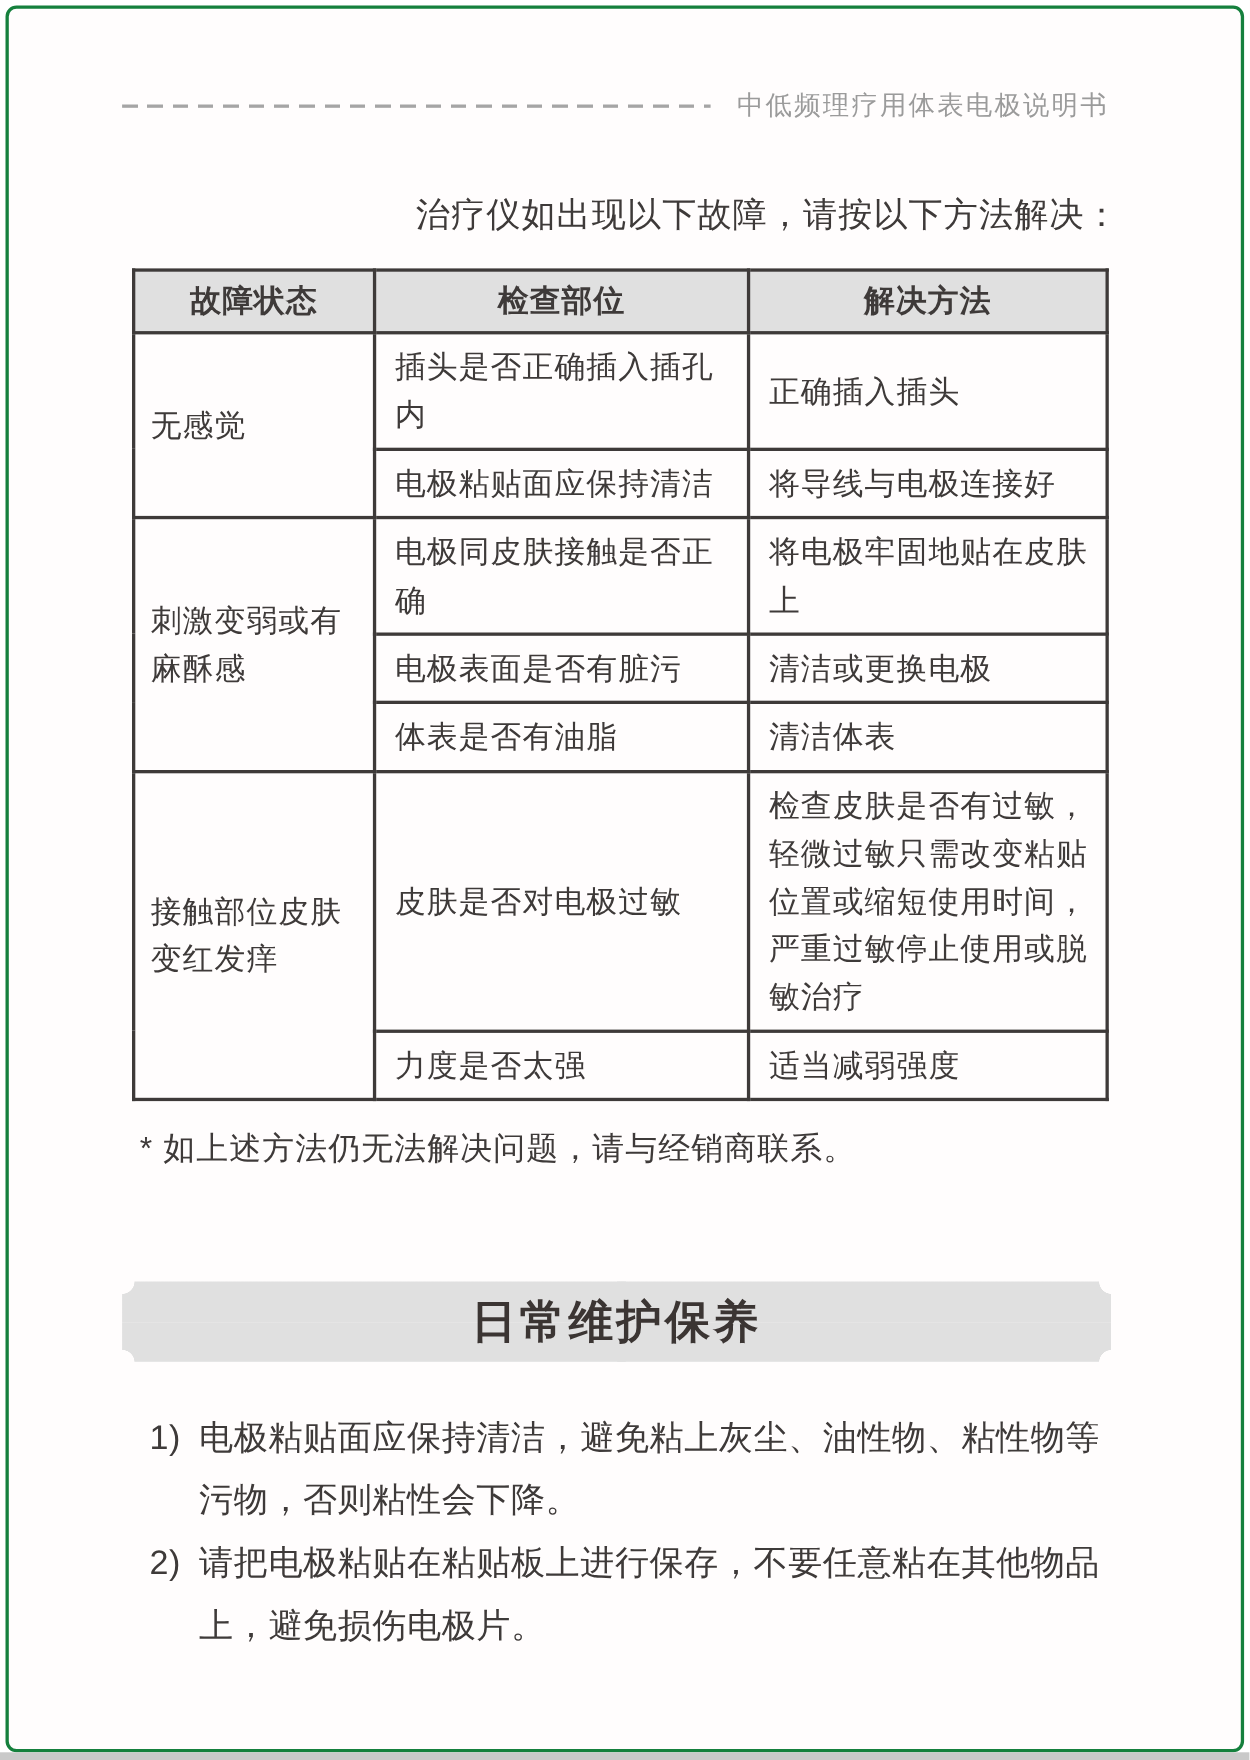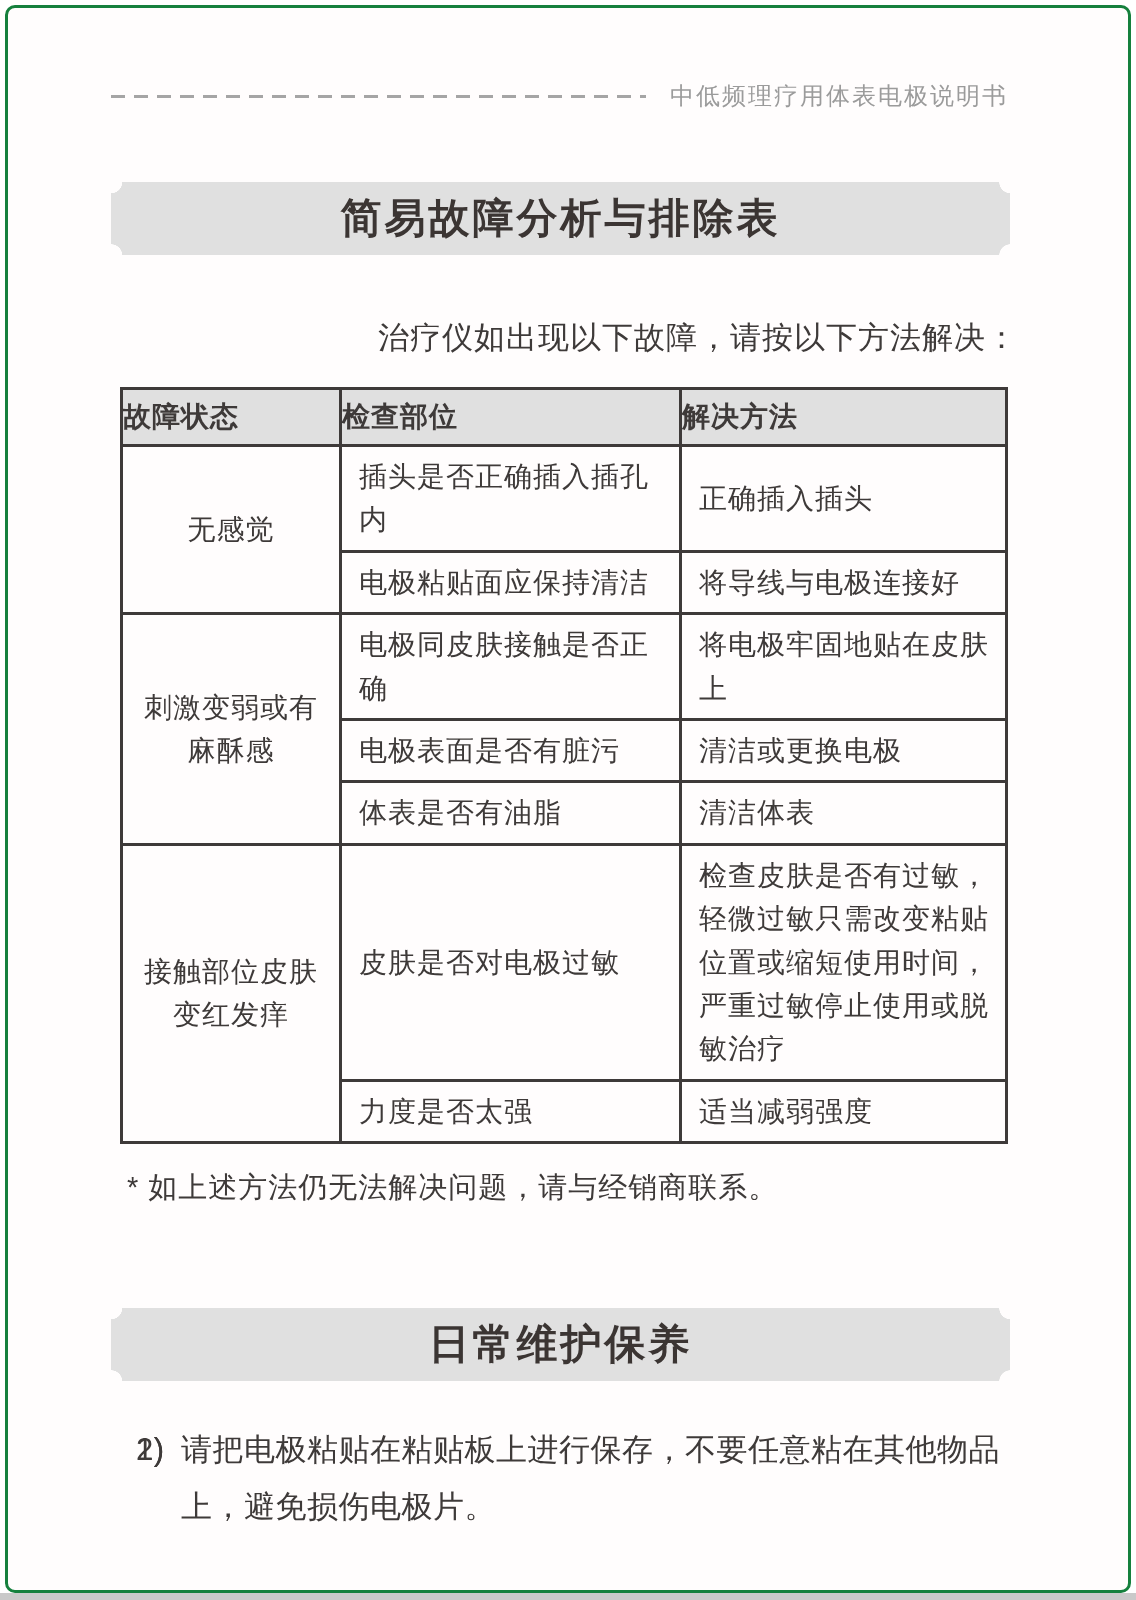--- a/index.html
+++ b/index.html
@@ -88,25 +88,25 @@
   .fault-table th, .fault-table td {
     border: 3px solid #3e3a39;
     font-size: 28px;
     color: #3e3a39;
     letter-spacing: 1px;
   }
   .fault-table th {
     background: #e0e0e0;
     font-weight: bold;
     height: 57px;
-    text-align: left;
+    text-align: center;
   }
   .fault-table td { height: 56px; background: #fffdfd; }
   .fault-table td.state-cell {
-    text-align: center;
+    text-align: left;
     vertical-align: middle;
     padding: 0 14px;
     line-height: 1.55;
   }
   .fault-table td.check-cell, .fault-table td.solution-cell {
     text-align: left;
     vertical-align: middle;
     padding: 8px 10px 8px 17px;
     line-height: 1.55;
   }
@@ -140,23 +140,20 @@
 <body>
 
 <div class="page">
   <div class="content">
 
     <div class="doc-header">
       <div class="dash-rule"></div>
       <div class="doc-header-title">中低频理疗用体表电极说明书</div>
     </div>
 
-    <div class="banner banner-1">
-      <div class="banner-title">简易故障分析与排除表</div>
-    </div>
 
     <div class="intro">治疗仪如出现以下故障，请按以下方法解决：</div>
 
     <table class="fault-table">
       <colgroup>
         <col class="col-state">
           <col class="col-check">
           <col class="col-solution">
       </colgroup>
       <thead>
@@ -203,20 +200,21 @@
 
     <div class="footnote">* 如上述方法仍无法解决问题，请与经销商联系。</div>
 
     <div class="banner banner-2">
       <div class="banner-title">日常维护保养</div>
     </div>
 
     <div class="maint-list">
       <div class="maint-item">
         <span class="num">1)</span>
+        <span>电极粘贴面应保持清洁，避免粘上灰尘、油性物、粘性物等污物，否则粘性会下降。</span>
       </div>
       <div class="maint-item">
         <span class="num">2)</span>
         <span>请把电极粘贴在粘贴板上进行保存，不要任意粘在其他物品上，避免损伤电极片。</span>
       </div>
 
     </div>
 
   </div>
 </div>

